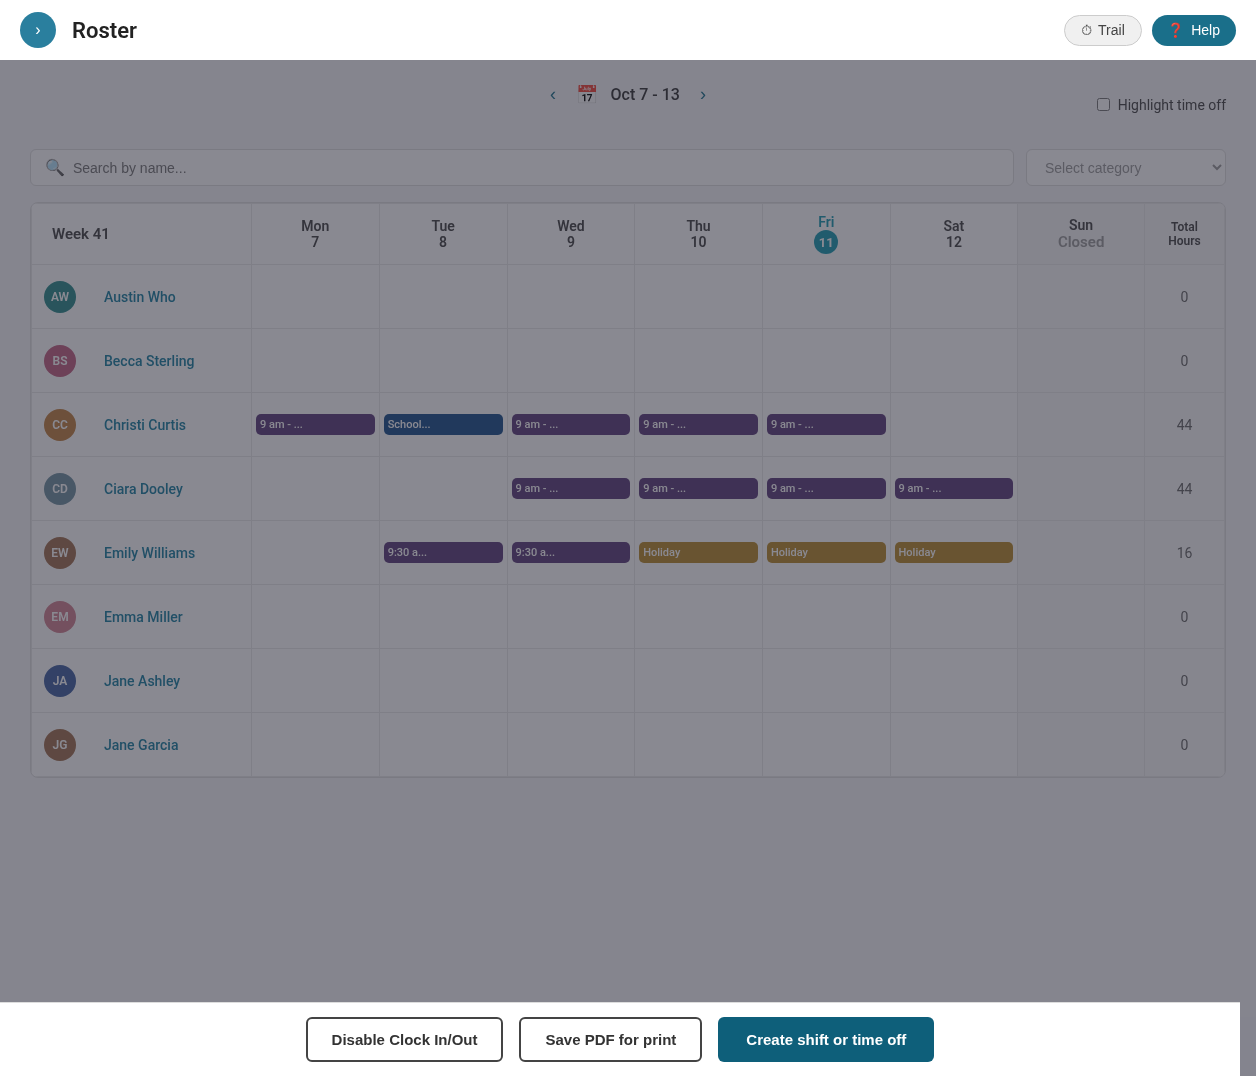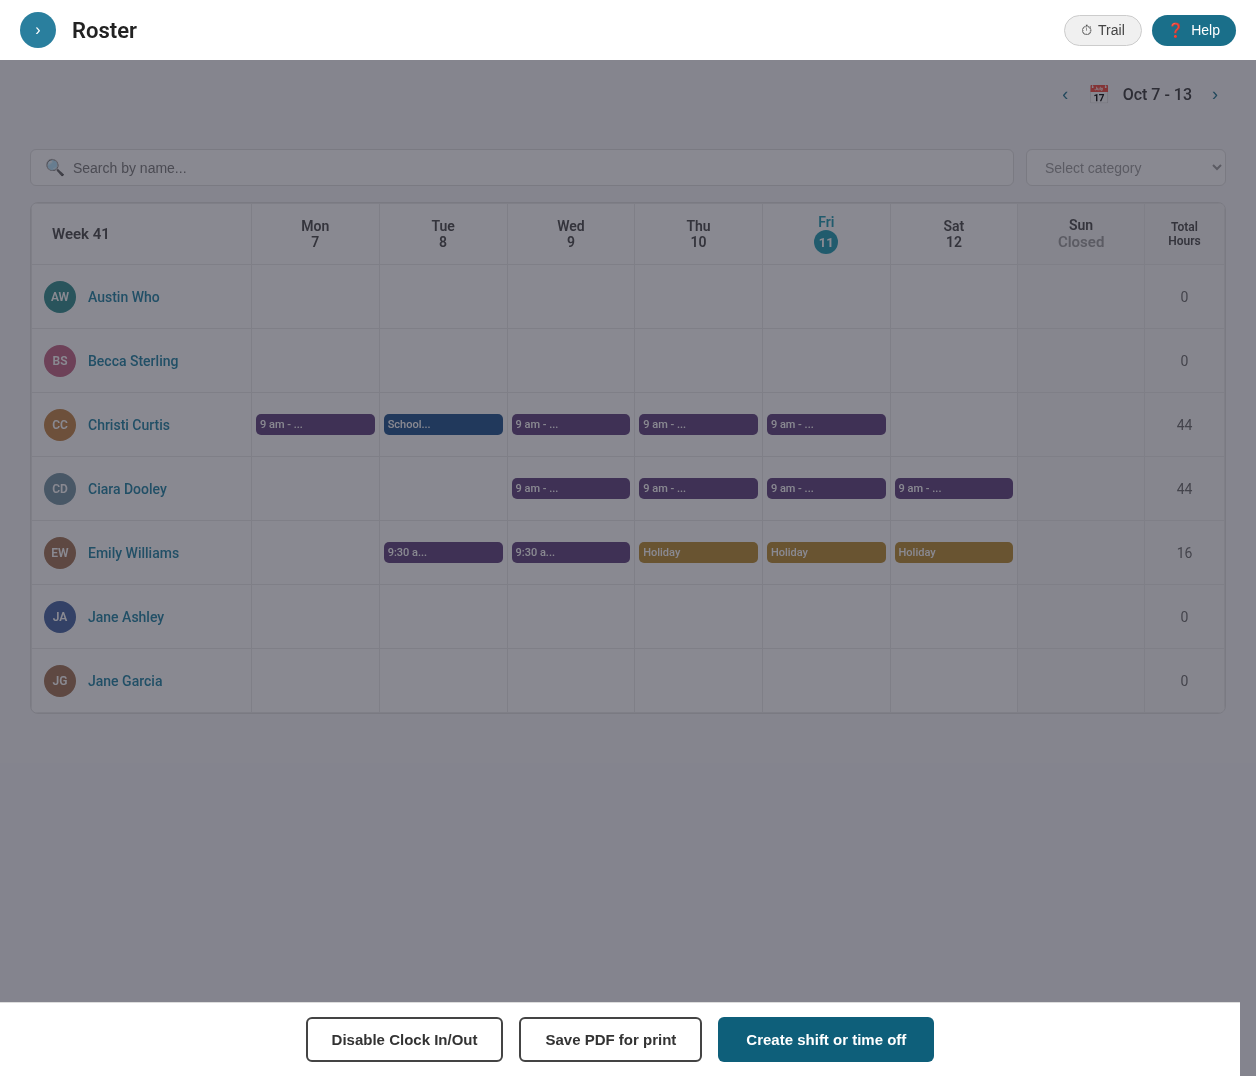--- a/index.html
+++ b/index.html
@@ -232,21 +232,21 @@
       background: #f9f9f9;
     }
     .roster-table tbody tr td.total-col {
       background: #f9f9f9;
       font-size: 14px;
       color: #666;
     }
     .employee-name {
       display: flex;
       align-items: center;
-      gap: 12px;
+      gap: 28px;
       color: #1a7fa0;
       font-size: 14px;
       font-weight: 500;
       cursor: pointer;
     }
     .avatar {
       width: 32px;
       height: 32px;
       border-radius: 50%;
       background: #ccc;
@@ -355,20 +355,24 @@
 <div class="main-content">
 
   <div class="date-nav-row">
     <div style="flex:1"></div>
     <div class="date-nav">
       <button class="date-nav-btn">‹</button>
       <span class="calendar-icon">📅</span>
       <span class="date-nav-label">Oct 7 - 13</span>
       <button class="date-nav-btn">›</button>
     </div>
+    <div class="highlight-time-off" style="flex:1; justify-content:flex-end; display:flex; align-items:center; gap:8px;">
+      <input type="checkbox" style="">
+      <span>Highlight time off</span>
+    </div>
   </div>
 
   <div class="search-row">
     <div class="search-box">
       <span class="search-icon">🔍</span>
       <input type="text" placeholder="Search by name..." style="">
     </div>
     <select class="category-select">
       <option value="">Select category</option>
     </select>
@@ -516,20 +520,36 @@
             </td>
             <td>
               <div class="shift-cell shift-gold">Holiday</div>
             </td>
             <td class="sun-col"></td>
             <td class="total-col">16</td>
           </tr>
           <tr>
             <td class="name-col">
       <div class="employee-name">
+        <div class="avatar av-lightpink">EM</div>
+        <span>Emma Miller</span>
+      </div>
+    </td>
+            <td></td>
+            <td></td>
+            <td></td>
+            <td></td>
+            <td></td>
+            <td></td>
+            <td class="sun-col"></td>
+            <td class="total-col">0</td>
+          </tr>
+          <tr>
+            <td class="name-col">
+      <div class="employee-name">
         <div class="avatar av-blue">JA</div>
         <span>Jane Ashley</span>
       </div>
     </td>
             <td></td>
             <td></td>
             <td></td>
             <td></td>
             <td></td>
             <td></td>

